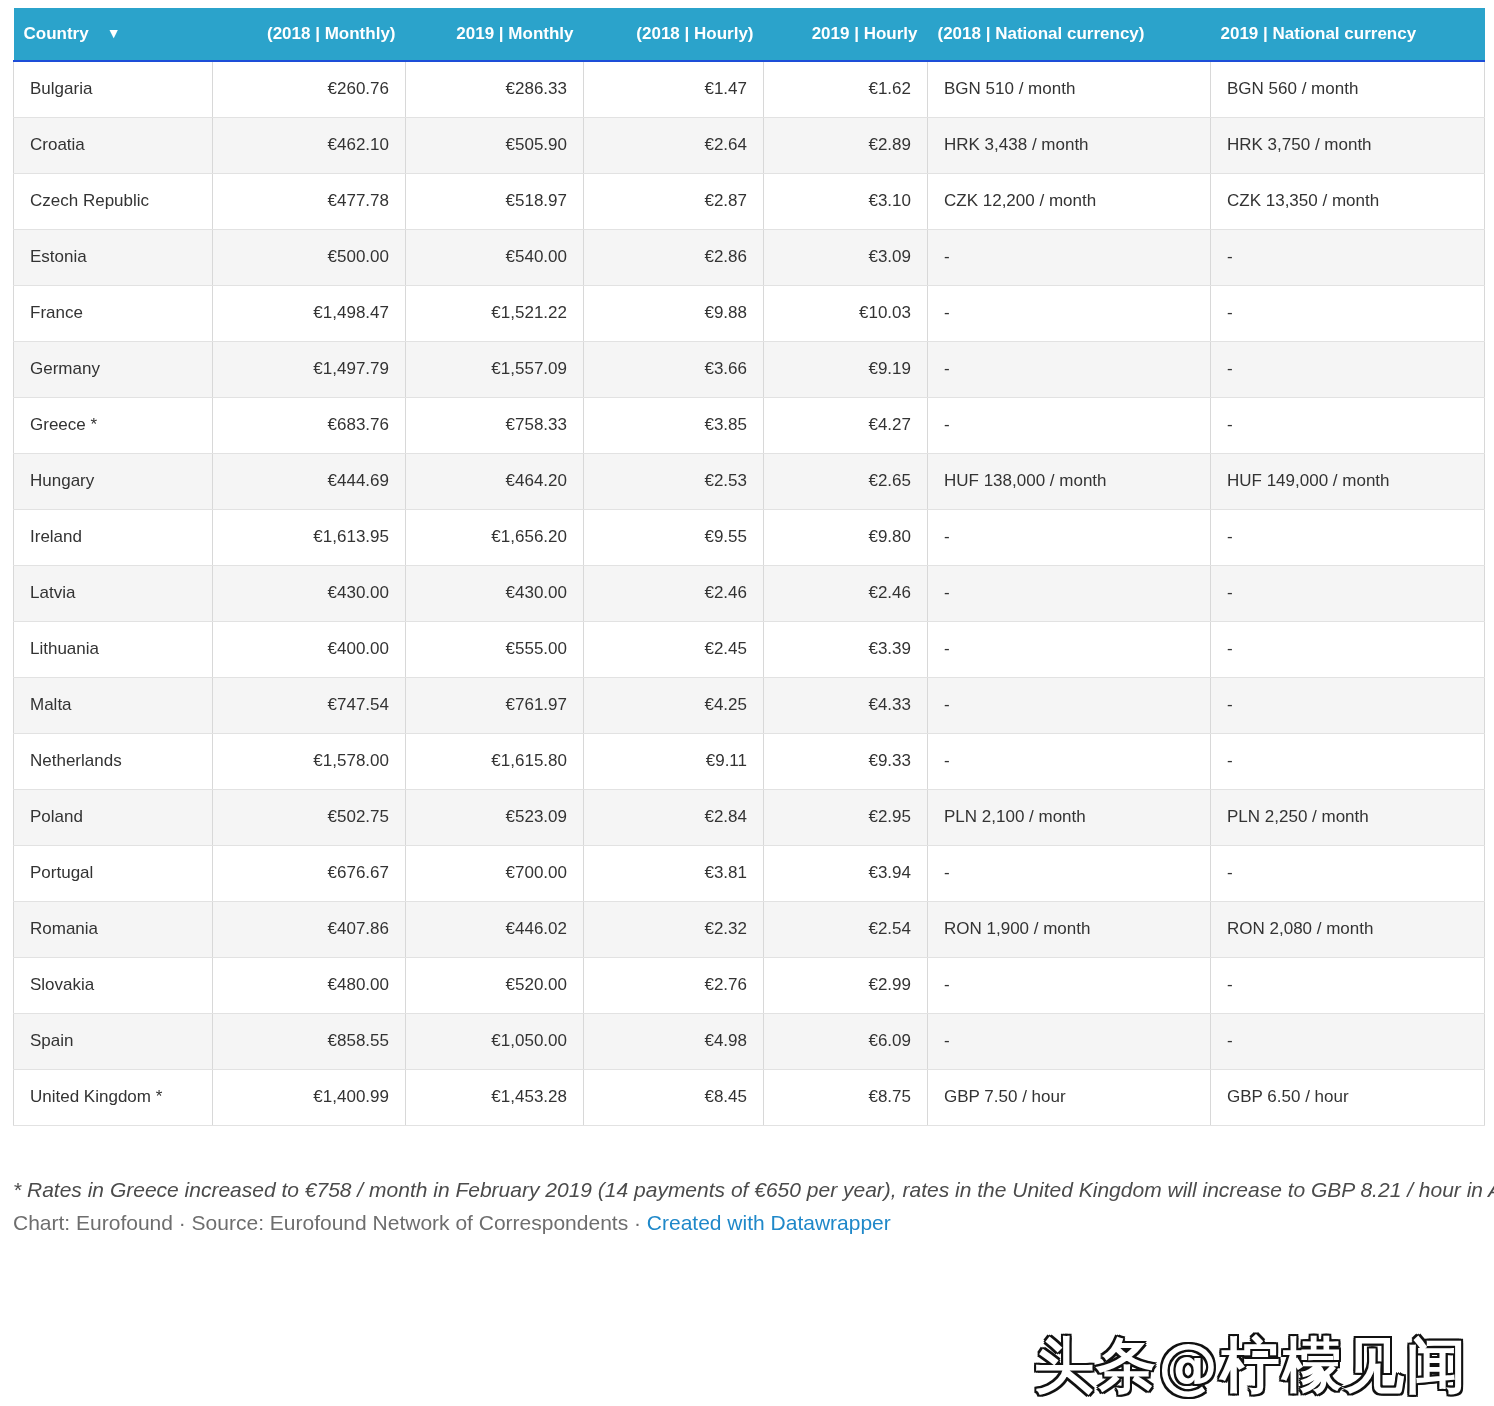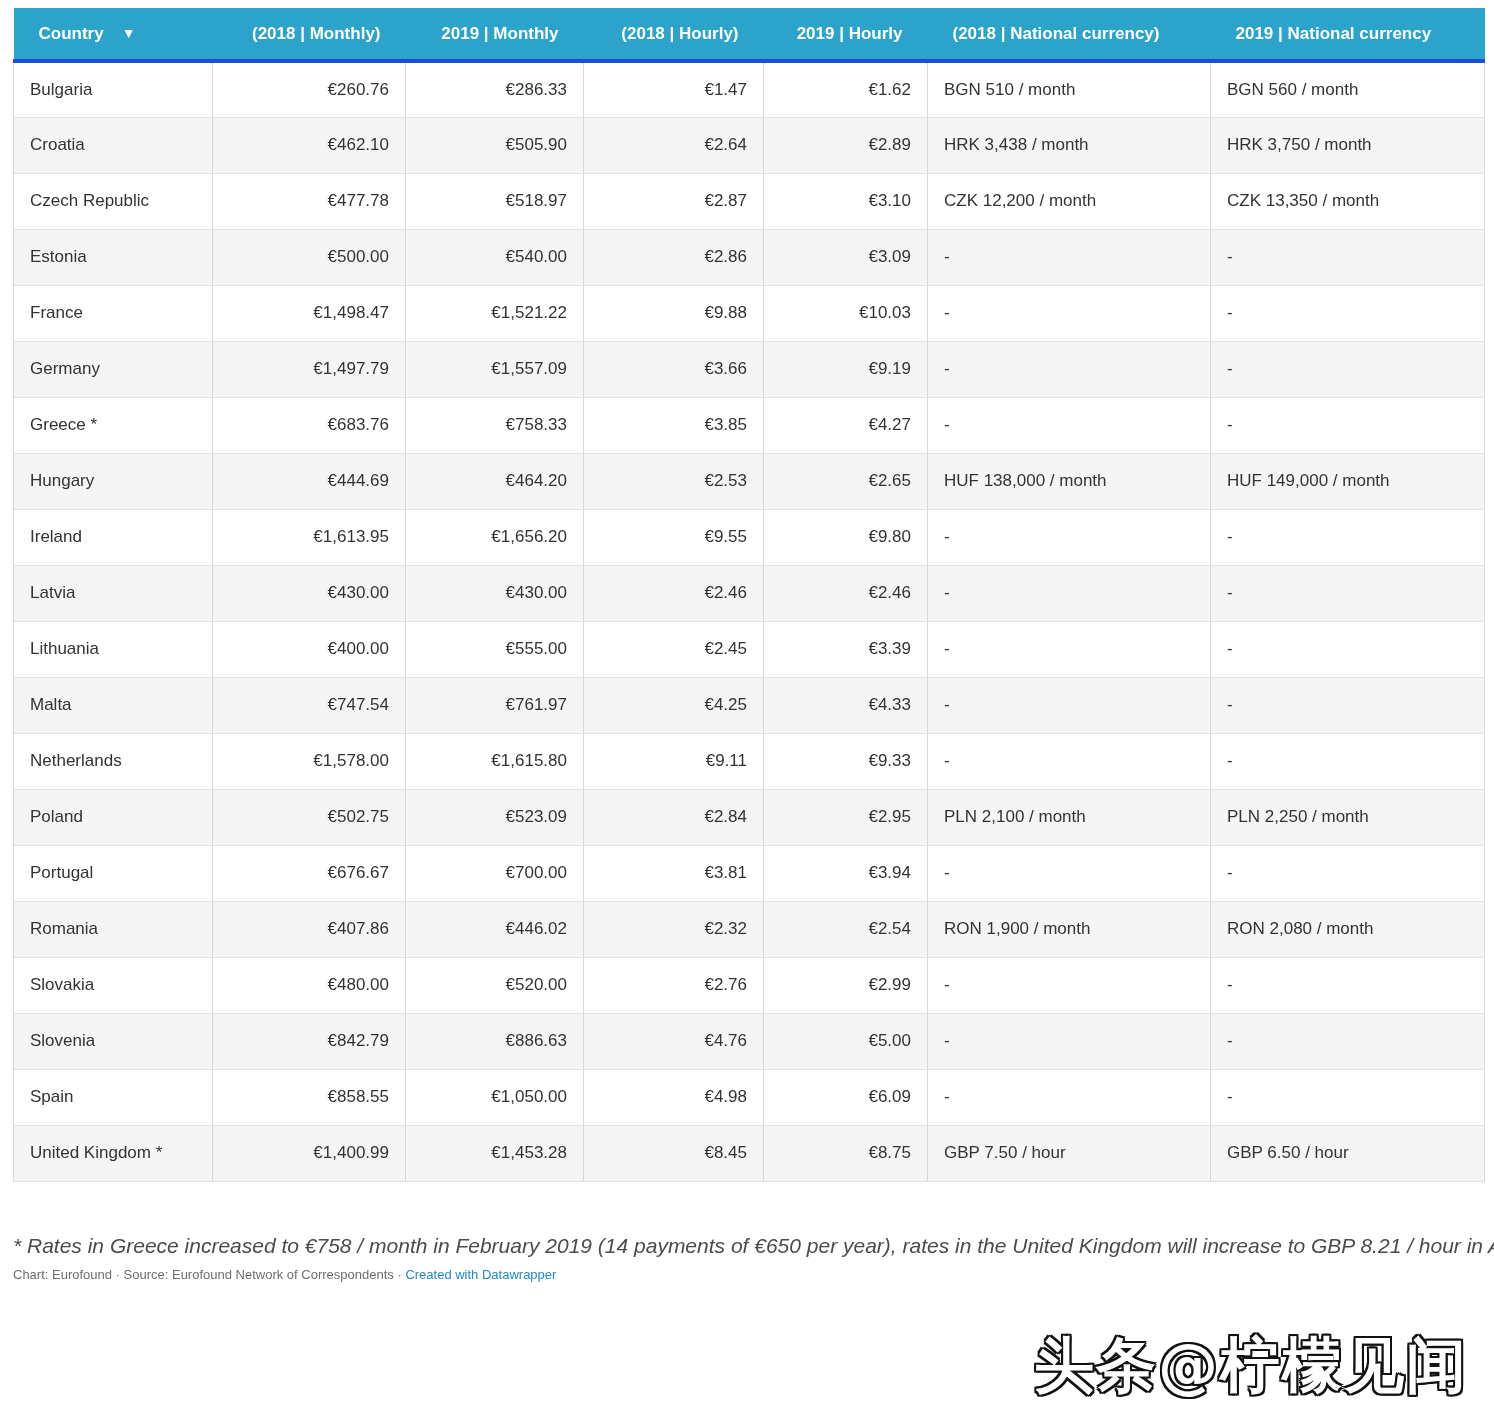--- a/index.html
+++ b/index.html
@@ -26,22 +26,22 @@
   col.c4 { width: 164px; }
   col.c5 { width: 283px; }
   col.c6 { width: 274px; }
 
   thead th {
     background: #2ba3cb;
     color: #ffffff;
     font-weight: bold;
     font-size: 17px;
     height: 53px;
-    padding: 0 25px;
-    border-bottom: 4px solid #1d4ed8;
+    padding: 0 10px;
+    border-bottom: 2px solid #1d4ed8;
     white-space: nowrap;
     cursor: pointer;
   }
   thead th.align-left  { text-align: left; }
   thead th.align-right { text-align: right; }
 
   .sort-icon {
     display: inline-block;
     margin-left: 18px;
     font-size: 14px;
@@ -66,21 +66,21 @@
 
   .footnote {
     margin-top: 52px;
     font-size: 21px;
     font-style: italic;
     color: #4b4b4b;
     white-space: nowrap;
   }
   .credits {
     margin-top: 9px;
-    font-size: 13px;
+    font-size: 21px;
     color: #6e6e6e;
     white-space: nowrap;
   }
   .credits a {
     color: #1f88c9;
     text-decoration: none;
     cursor: pointer;
   }
 
   .watermark {
@@ -272,29 +272,20 @@
         <tr>
           <td class="align-left">Slovakia</td>
           <td class="align-right">€480.00</td>
           <td class="align-right">€520.00</td>
           <td class="align-right">€2.76</td>
           <td class="align-right">€2.99</td>
           <td class="align-left">-</td>
           <td class="align-left">-</td>
         </tr>
         <tr>
-          <td class="align-left">Slovenia</td>
-          <td class="align-right">€842.79</td>
-          <td class="align-right">€886.63</td>
-          <td class="align-right">€4.76</td>
-          <td class="align-right">€5.00</td>
-          <td class="align-left">-</td>
-          <td class="align-left">-</td>
-        </tr>
-        <tr>
           <td class="align-left">Spain</td>
           <td class="align-right">€858.55</td>
           <td class="align-right">€1,050.00</td>
           <td class="align-right">€4.98</td>
           <td class="align-right">€6.09</td>
           <td class="align-left">-</td>
           <td class="align-left">-</td>
         </tr>
         <tr>
           <td class="align-left">United Kingdom *</td>

